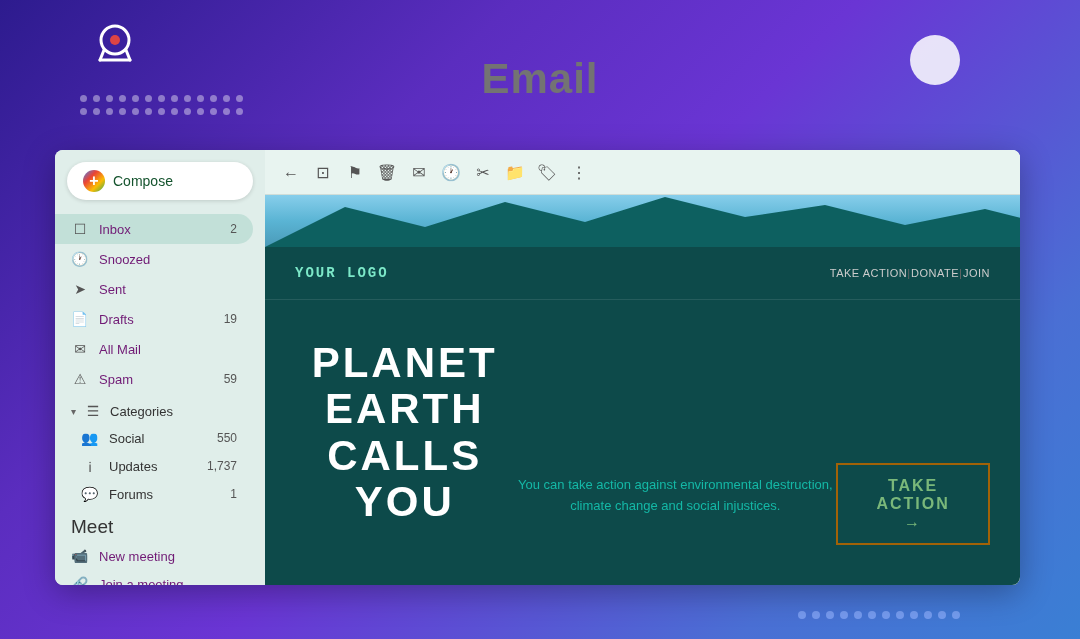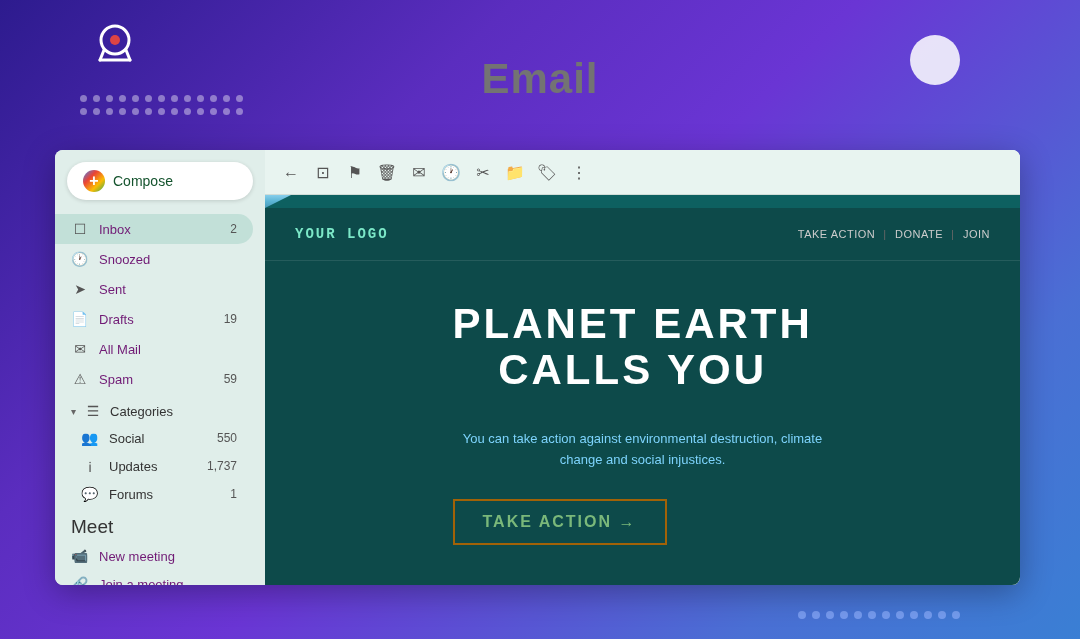--- a/index.html
+++ b/index.html
@@ -298,58 +298,57 @@
       font-family: 'Courier New', monospace;
       font-size: 14px;
       color: #7ce8c8;
       font-weight: bold;
       letter-spacing: 2px;
     }
 
     .newsletter-nav {
       display: flex;
       align-items: center;
-      gap: 8px;
+      gap: 0;
       font-size: 11px;
       color: #aaa;
       letter-spacing: 1px;
     }
     .newsletter-nav-item {
       color: #ccc;
       cursor: pointer;
       font-size: 11px;
       letter-spacing: 0.5px;
     }
     .newsletter-nav-sep {
       color: #666;
     }
 
     .newsletter-body {
       flex: 1;
       display: flex;
-      flex-direction: column;
-      align-items: flex-start;
+      align-items: flex-end;
       justify-content: center;
       padding: 40px 30px;
       text-align: center;
     }
 
     .newsletter-headline {
       font-size: 42px;
       font-weight: 900;
       color: white;
       letter-spacing: 3px;
       line-height: 1.1;
       margin-bottom: 20px;
       font-family: Arial, sans-serif;
     }
 
     .newsletter-subtext {
       font-size: 13px;
-      color: #7dd3fc;
+      color: #14b8a6;
       max-width: 380px;
       line-height: 1.6;
       margin-bottom: 28px;
       margin-top: 16px;
     }
 
     .newsletter-cta {
       padding: 12px 28px;
       background: transparent;
       border: 2px solid #a16207;

